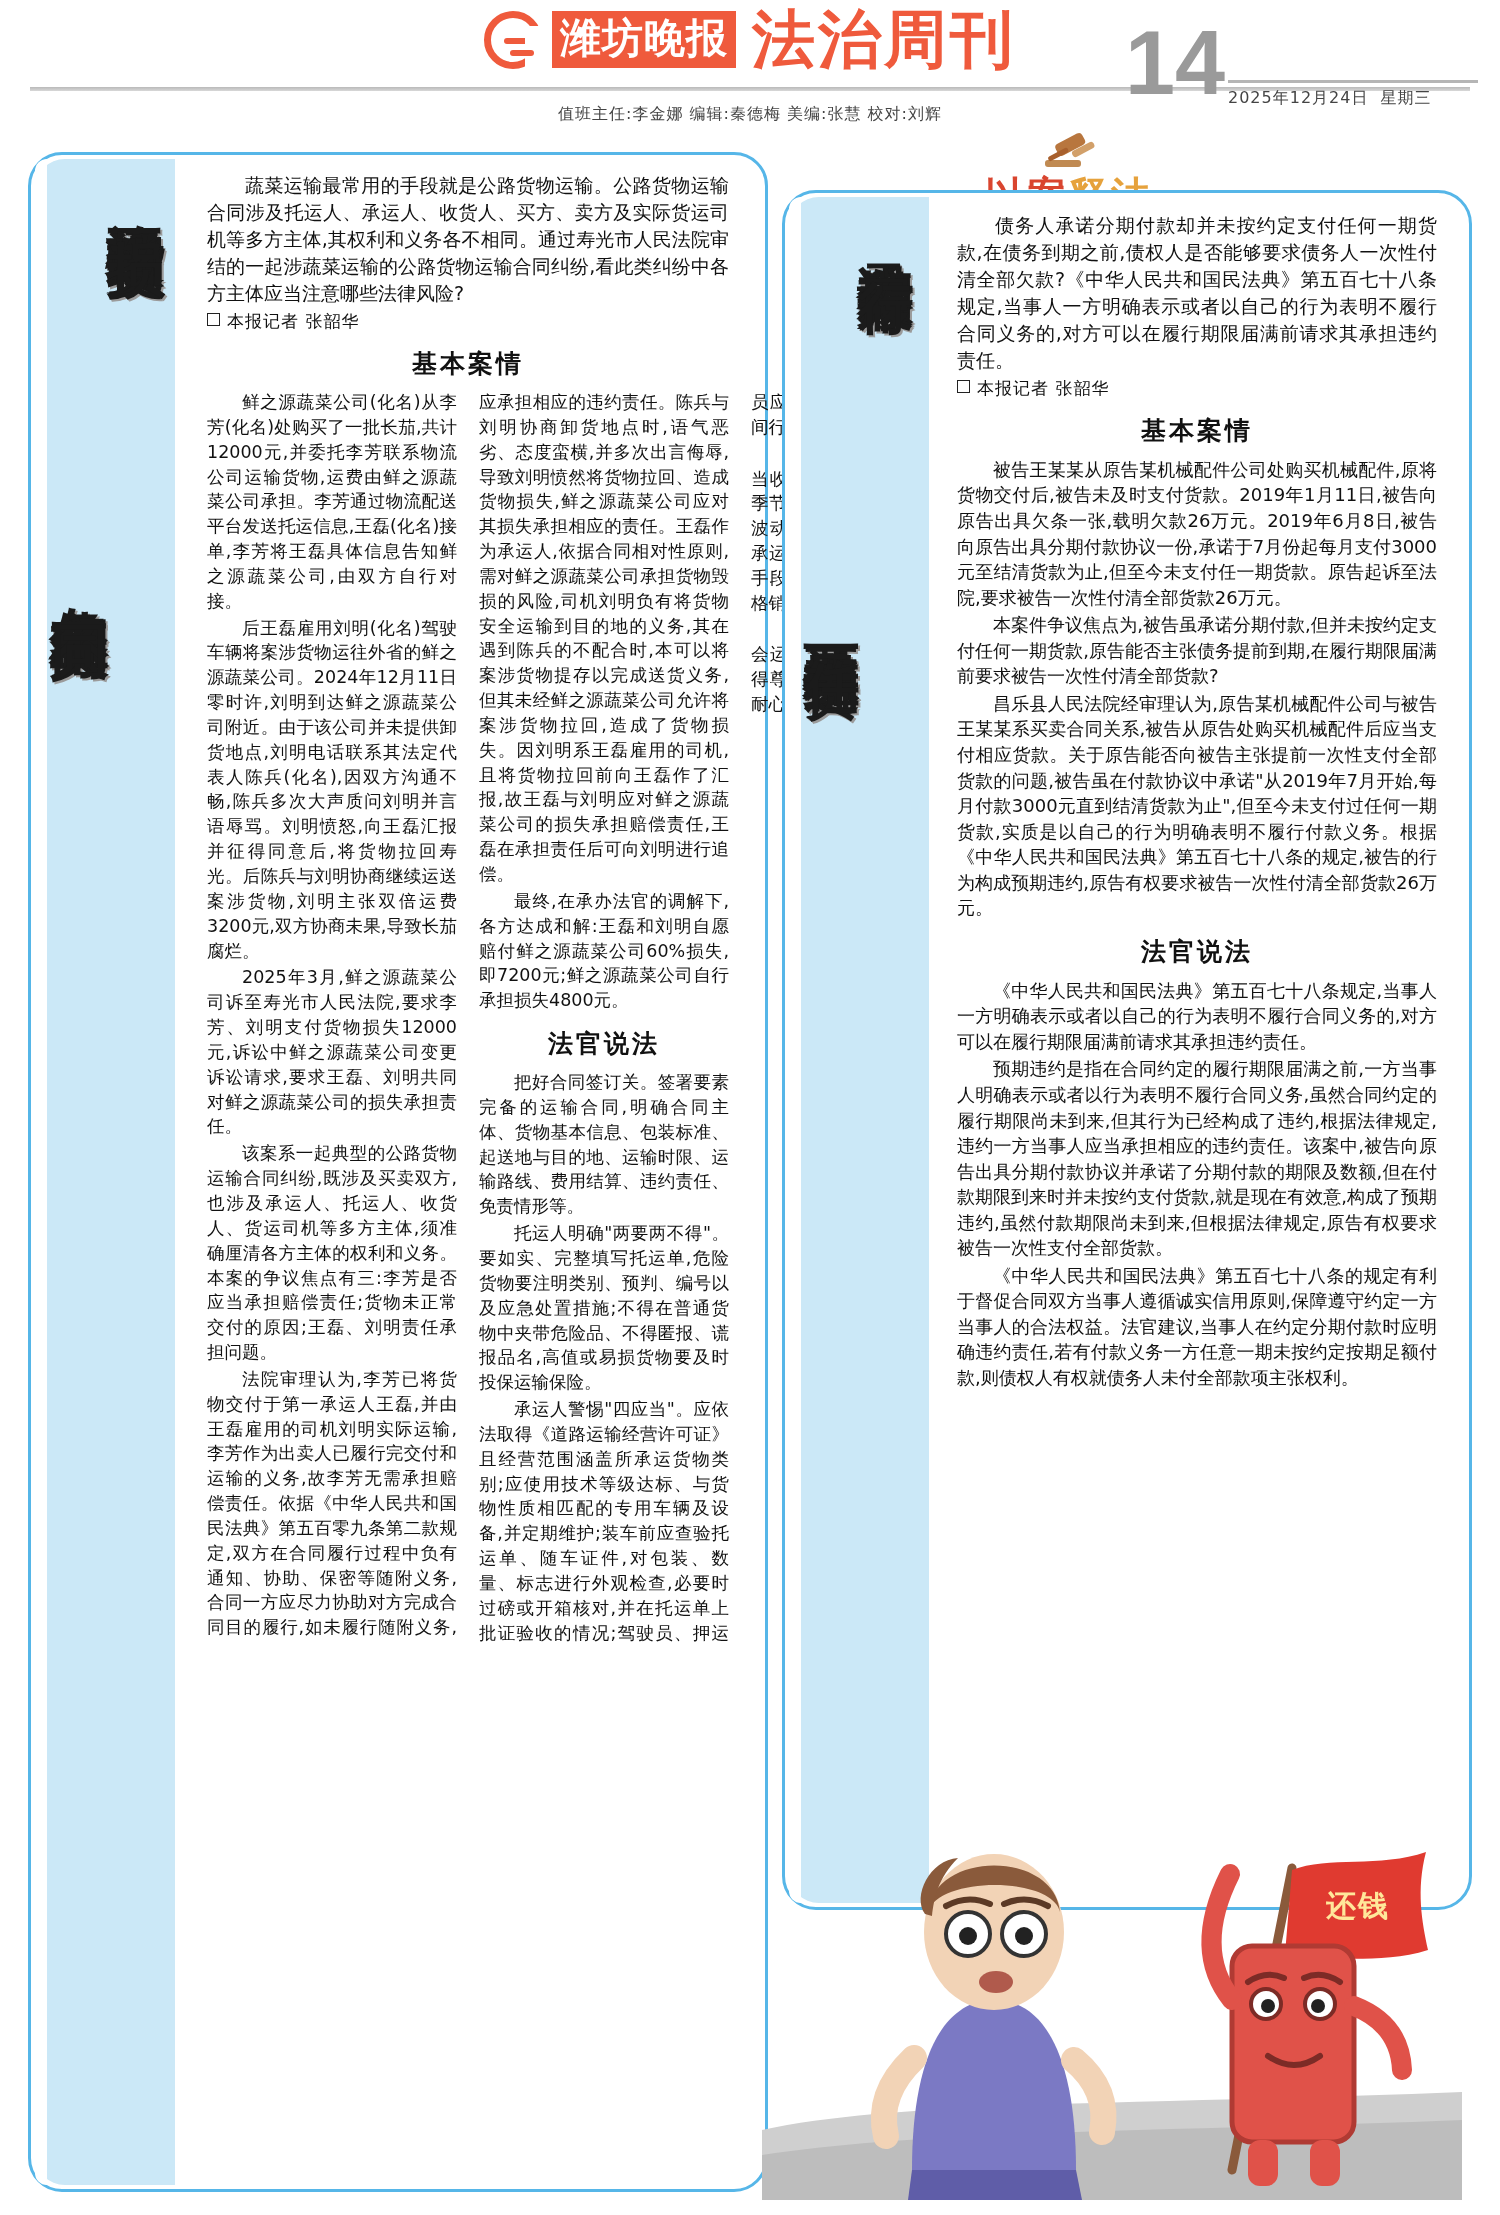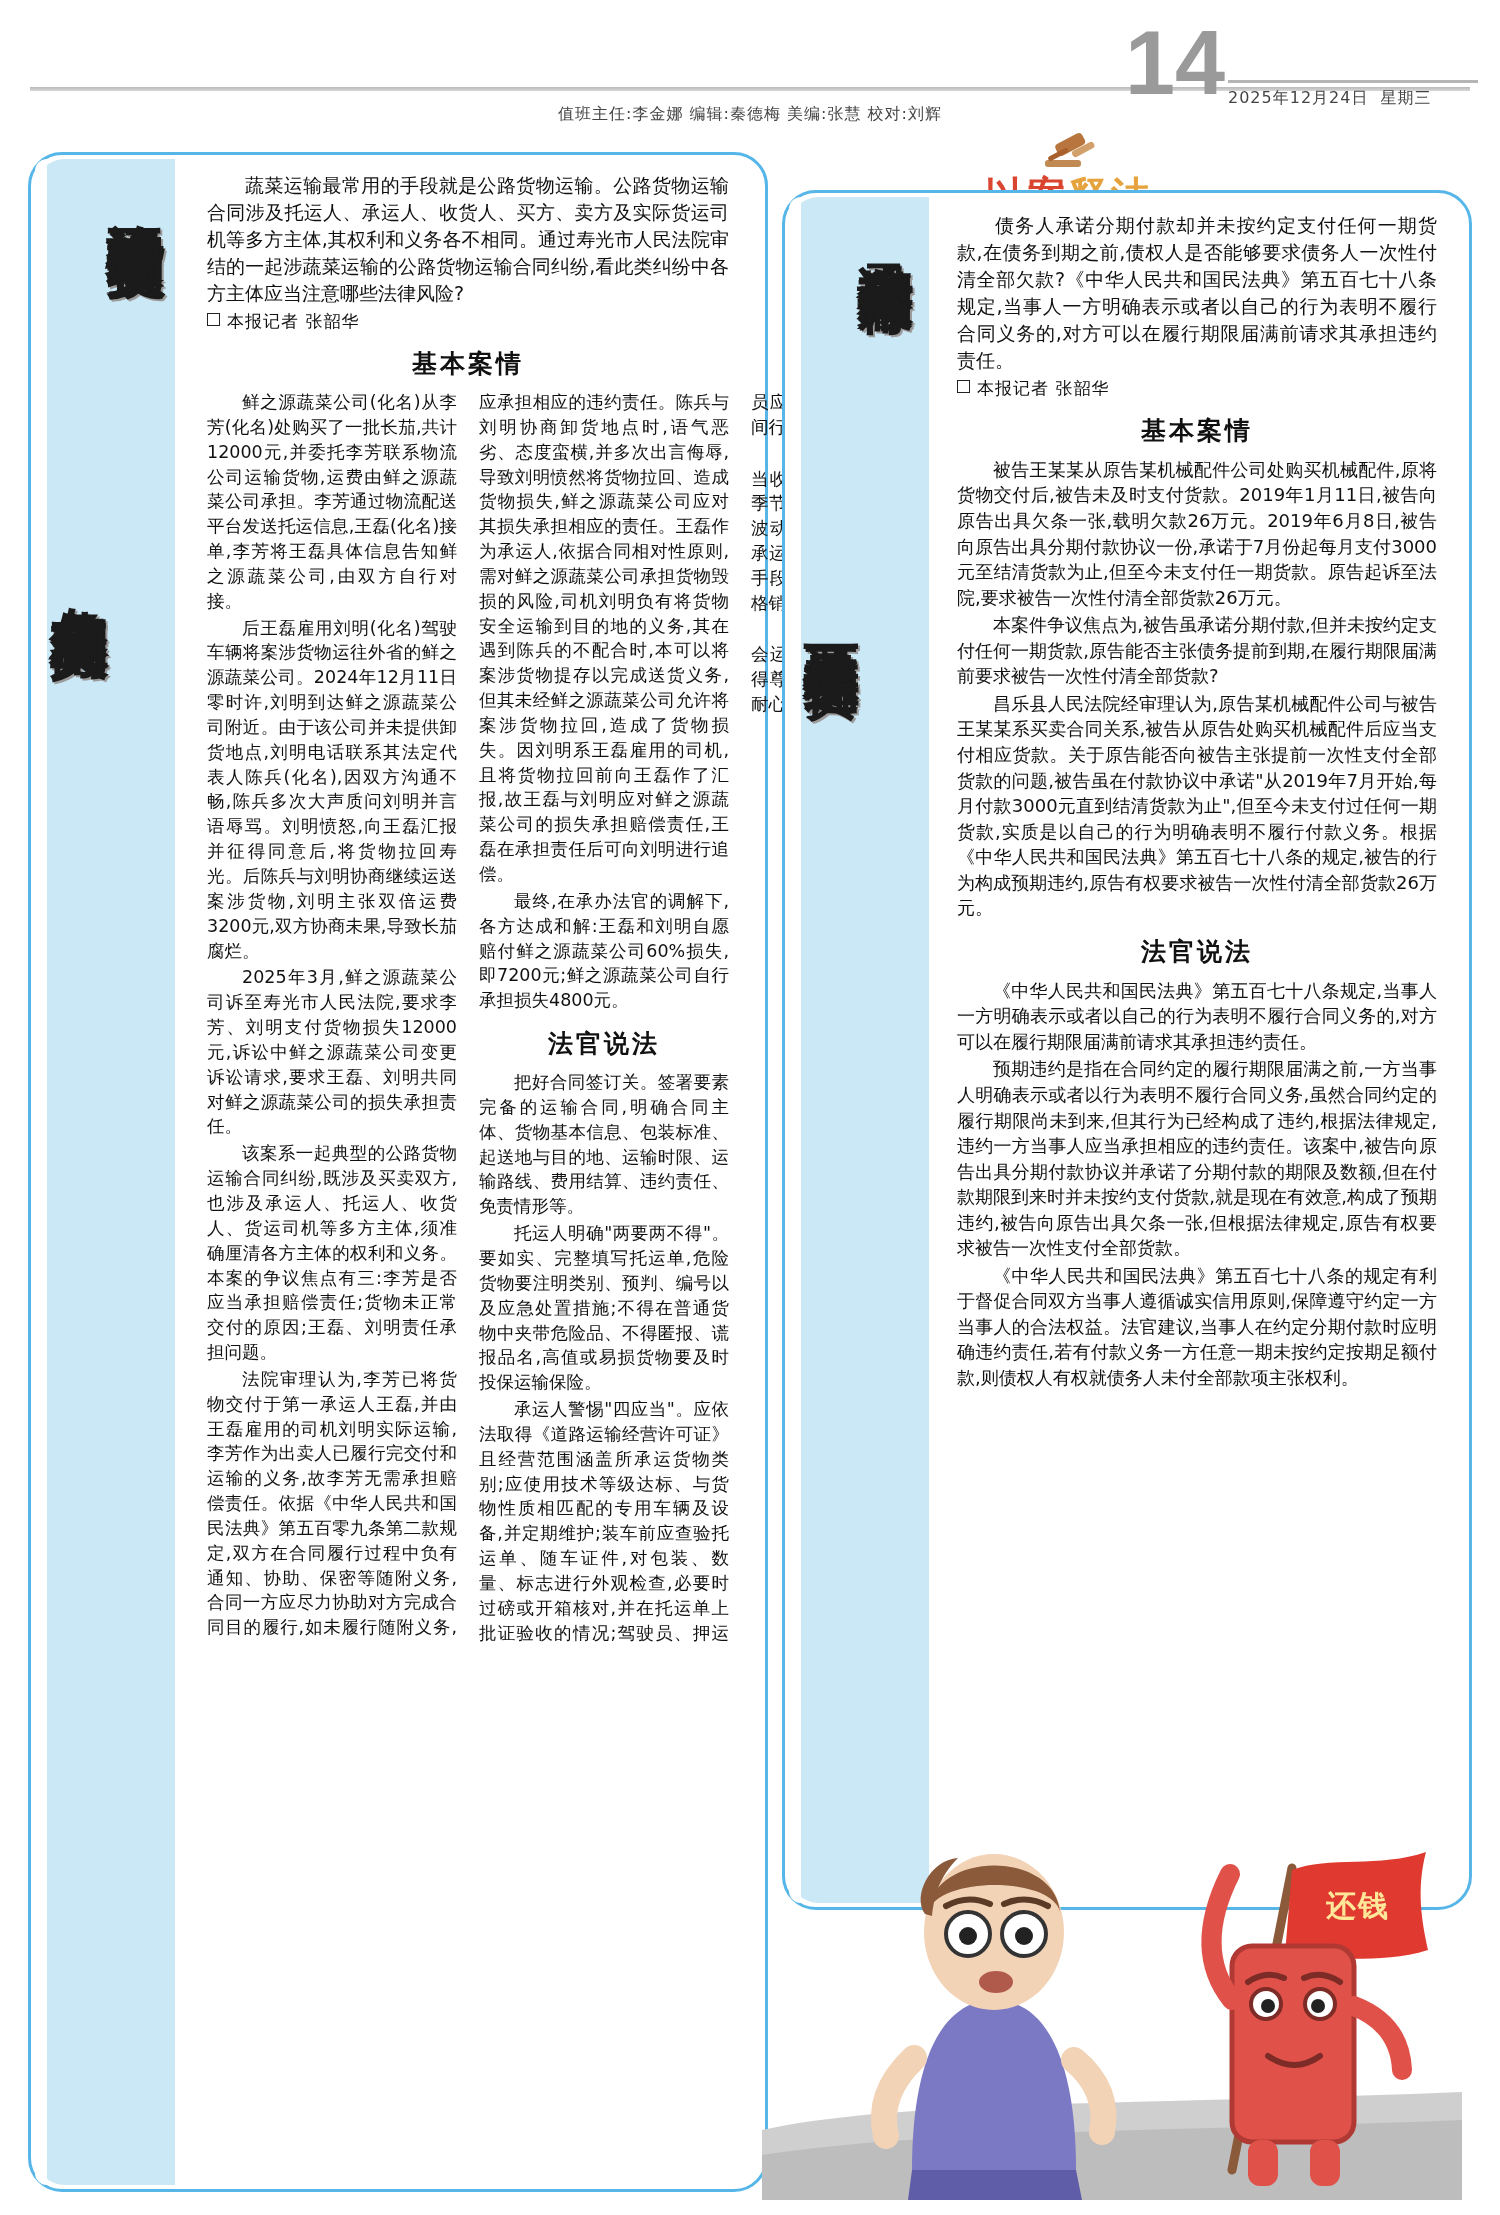--- a/index.html
+++ b/index.html
@@ -145,20 +145,27 @@
     font-family:"DejaVu Sans","Liberation Sans",sans-serif;
     font-weight:bold;font-size:30px;color:#fff1a8;letter-spacing:2px;
   }
 </style>
 </head>
 <body>
 
 <div class="page">
 
   <div class="masthead">
+    <div class="mast-center">
+      <div class="mast-logo-circle">
+          <span class="notch"></span>
+        </div>
+      <div class="mast-paper">潍坊晚报</div>
+      <div class="mast-title">法治周刊</div>
+    </div>
     <div class="mast-rule"></div>
     <div class="mast-credits">值班主任:李金娜   编辑:秦德梅   美编:张慧   校对:刘辉</div>
     <div class="mast-pageno">14</div>
     <div class="mast-date-rule"></div>
     <div class="mast-date">
       <span>2025年12月24日</span>
       <span>星期三</span>
     </div>
   </div>
 
@@ -223,21 +230,21 @@
     <div class="sec-h" style="font-size:25px;">基本案情</div>
     <div style="font-size:18px;">
       <p>被告王某某从原告某机械配件公司处购买机械配件,原将货物交付后,被告未及时支付货款。2019年1月11日,被告向原告出具欠条一张,载明欠款26万元。2019年6月8日,被告向原告出具分期付款协议一份,承诺于7月份起每月支付3000元至结清货款为止,但至今未支付任一期货款。原告起诉至法院,要求被告一次性付清全部货款26万元。</p>
       <p>本案件争议焦点为,被告虽承诺分期付款,但并未按约定支付任何一期货款,原告能否主张债务提前到期,在履行期限届满前要求被告一次性付清全部货款?</p>
       <p>昌乐县人民法院经审理认为,原告某机械配件公司与被告王某某系买卖合同关系,被告从原告处购买机械配件后应当支付相应货款。关于原告能否向被告主张提前一次性支付全部货款的问题,被告虽在付款协议中承诺"从2019年7月开始,每月付款3000元直到结清货款为止",但至今未支付过任何一期货款,实质是以自己的行为明确表明不履行付款义务。根据《中华人民共和国民法典》第五百七十八条的规定,被告的行为构成预期违约,原告有权要求被告一次性付清全部货款26万元。</p>
     </div>
 
     <div class="sec-h" style="font-size:25px;">法官说法</div>
     <div style="font-size:18px;">
       <p>《中华人民共和国民法典》第五百七十八条规定,当事人一方明确表示或者以自己的行为表明不履行合同义务的,对方可以在履行期限届满前请求其承担违约责任。</p>
-      <p>预期违约是指在合同约定的履行期限届满之前,一方当事人明确表示或者以行为表明不履行合同义务,虽然合同约定的履行期限尚未到来,但其行为已经构成了违约,根据法律规定,违约一方当事人应当承担相应的违约责任。该案中,被告向原告出具分期付款协议并承诺了分期付款的期限及数额,但在付款期限到来时并未按约支付货款,就是现在有效意,构成了预期违约,被告向原告出具欠条一张,但根据法律规定,原告有权要求被告一次性支付全部货款。</p>
+      <p>预期违约是指在合同约定的履行期限届满之前,一方当事人明确表示或者以行为表明不履行合同义务,虽然合同约定的履行期限尚未到来,但其行为已经构成了违约,根据法律规定,违约一方当事人应当承担相应的违约责任。该案中,被告向原告出具分期付款协议并承诺了分期付款的期限及数额,但在付款期限到来时并未按约支付货款,就是现在有效意,构成了预期违约,虽然付款期限尚未到来,但根据法律规定,原告有权要求被告一次性支付全部货款。</p>
       <p>《中华人民共和国民法典》第五百七十八条的规定有利于督促合同双方当事人遵循诚实信用原则,保障遵守约定一方当事人的合法权益。法官建议,当事人在约定分期付款时应明确违约责任,若有付款义务一方任意一期未按约定按期足额付款,则债权人有权就债务人未付全部款项主张权利。</p>
     </div>
   </div>
 
   <div class="cartoon" style="left:762px;top:1700px;width:700px;height:500px;">
     <svg viewBox="0 0 700 500" width="700" height="500">
 
       <path d="M0,430 C140,400 380,405 700,392 L700,500 L0,500 Z" fill="#cfcfcf"></path>
       <path d="M0,455 C160,430 400,432 700,420 L700,500 L0,500 Z" fill="#bdbdbd"></path>
 

